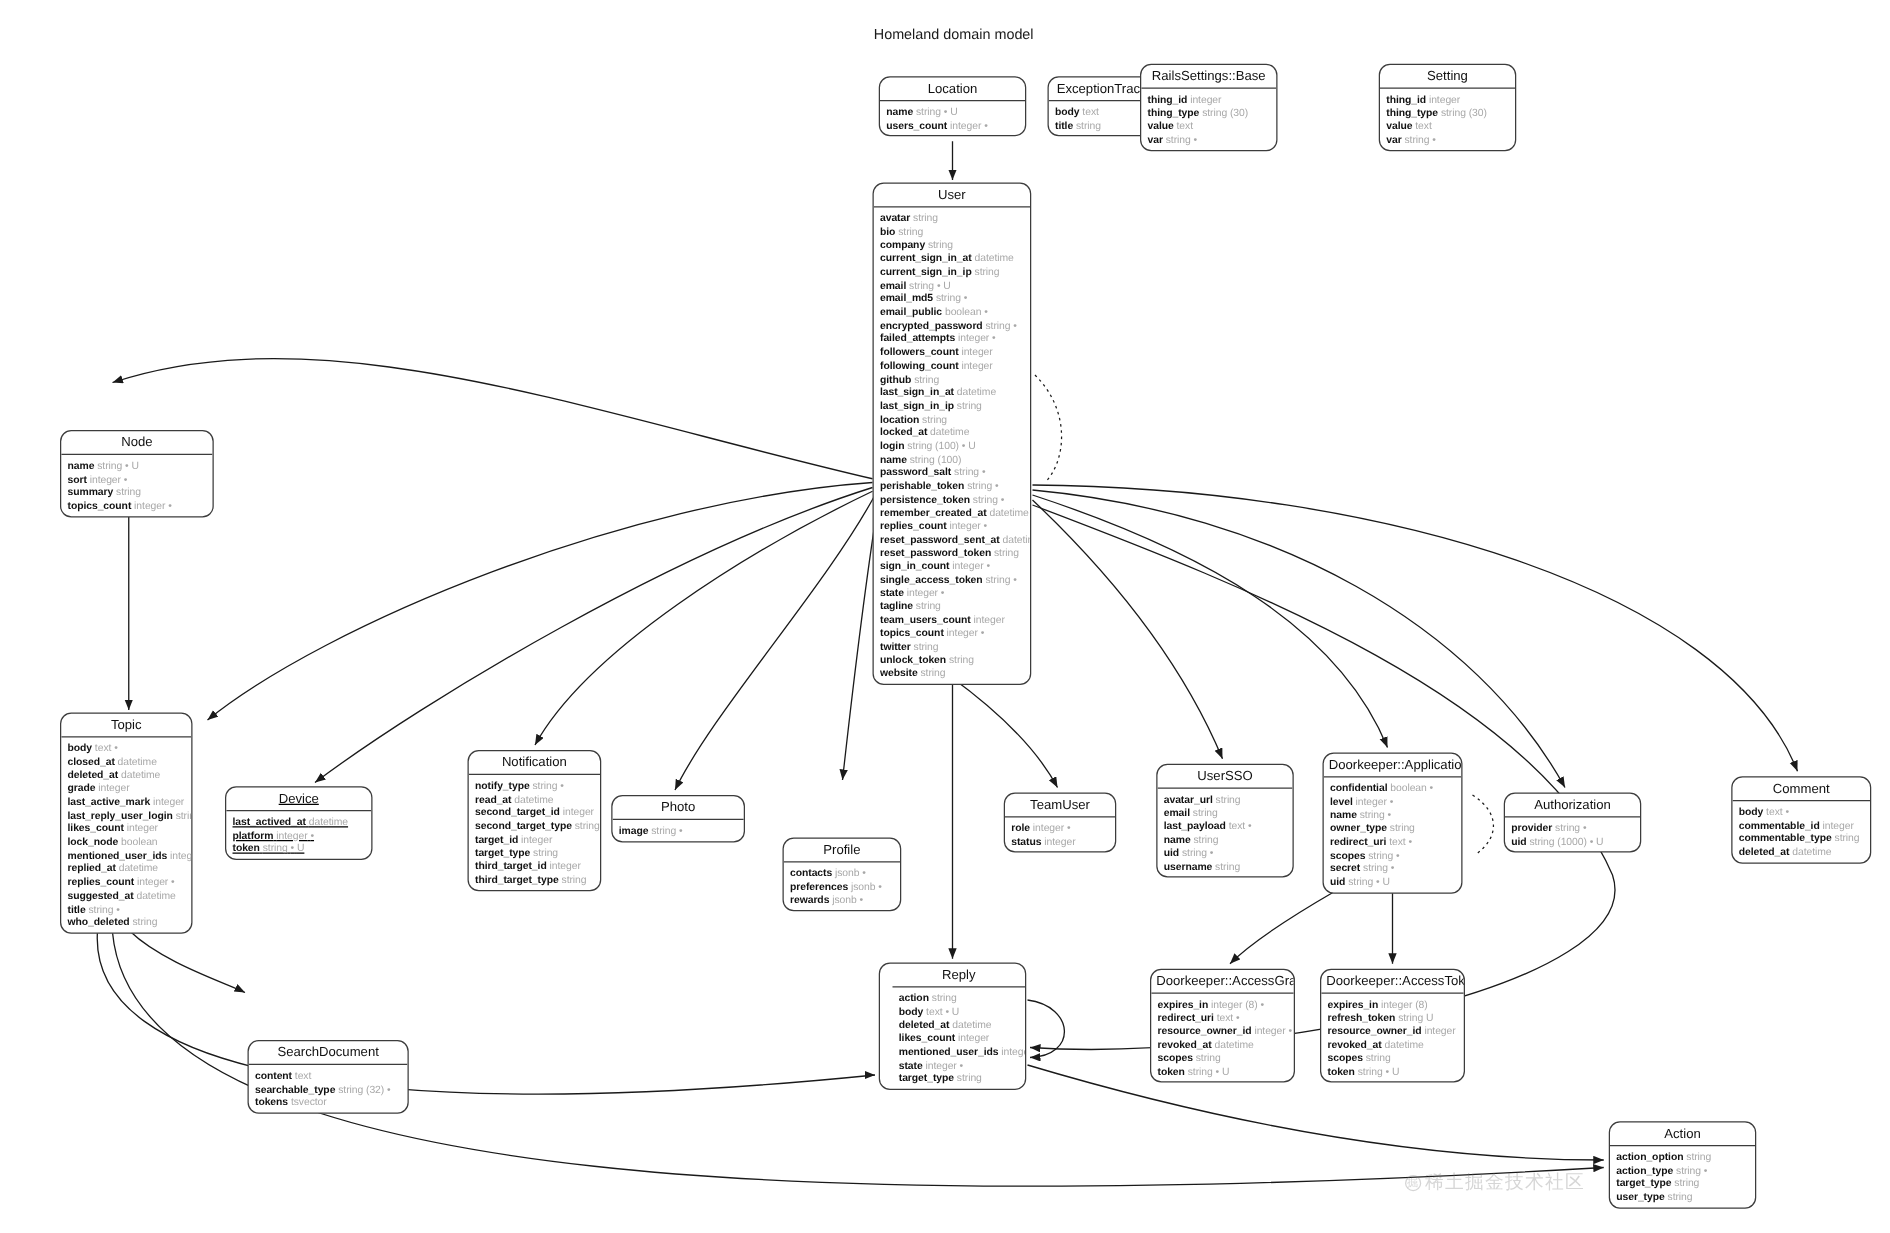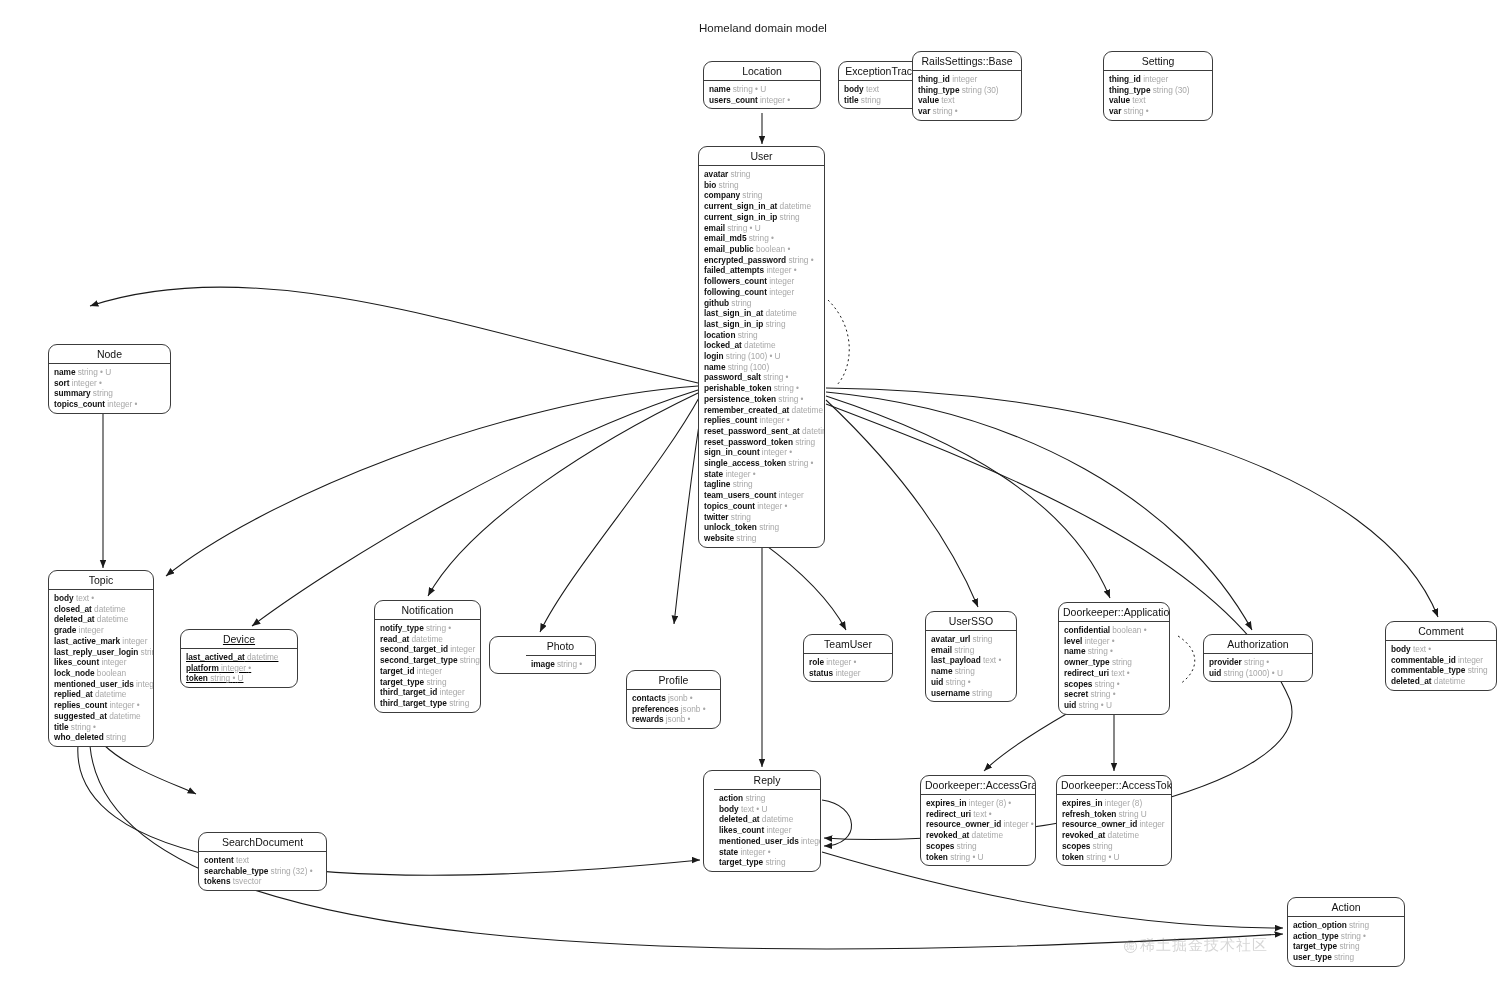--- a/index.html
+++ b/index.html
@@ -263,42 +263,42 @@
           <div class="field"><span class="fname">notify_type</span> <span class="ftype">string</span> <span class="fmark">•</span></div>
           <div class="field"><span class="fname">read_at</span> <span class="ftype">datetime</span></div>
           <div class="field"><span class="fname">second_target_id</span> <span class="ftype">integer</span></div>
           <div class="field"><span class="fname">second_target_type</span> <span class="ftype">string</span></div>
           <div class="field"><span class="fname">target_id</span> <span class="ftype">integer</span></div>
           <div class="field"><span class="fname">target_type</span> <span class="ftype">string</span></div>
           <div class="field"><span class="fname">third_target_id</span> <span class="ftype">integer</span></div>
           <div class="field"><span class="fname">third_target_type</span> <span class="ftype">string</span></div>
         </div>
       </div>
-      <div class="entity" style="left: 489px; top: 636px; width: 107px; padding-left: 36px;">
+      <div class="entity" style="left: 489px; top: 636px; width: 107px;">
         <div class="entity-title">Photo</div>
         <div class="fields">
           <div class="field"><span class="fname">image</span> <span class="ftype">string</span> <span class="fmark">•</span></div>
         </div>
       </div>
       <div class="entity" style="left: 626px; top: 628px; width: 95px; margin-top: 42px;">
         <div class="entity-title">Profile</div>
         <div class="fields">
           <div class="field"><span class="fname">contacts</span> <span class="ftype">jsonb</span> <span class="fmark">•</span></div>
           <div class="field"><span class="fname">preferences</span> <span class="ftype">jsonb</span> <span class="fmark">•</span></div>
           <div class="field"><span class="fname">rewards</span> <span class="ftype">jsonb</span> <span class="fmark">•</span></div>
         </div>
       </div>
       <div class="entity" style="left: 803px; top: 634px; width: 90px;">
         <div class="entity-title">TeamUser</div>
         <div class="fields">
           <div class="field"><span class="fname">role</span> <span class="ftype">integer</span> <span class="fmark">•</span></div>
           <div class="field"><span class="fname">status</span> <span class="ftype">integer</span></div>
         </div>
       </div>
-      <div class="entity" style="left: 925px; top: 611px; width: 92px;">
+      <div class="entity" style="left: 925px; top: 611px; width: 110px;">
         <div class="entity-title">UserSSO</div>
         <div class="fields">
           <div class="field"><span class="fname">avatar_url</span> <span class="ftype">string</span></div>
           <div class="field"><span class="fname">email</span> <span class="ftype">string</span></div>
           <div class="field"><span class="fname">last_payload</span> <span class="ftype">text</span> <span class="fmark">•</span></div>
           <div class="field"><span class="fname">name</span> <span class="ftype">string</span></div>
           <div class="field"><span class="fname">uid</span> <span class="ftype">string</span> <span class="fmark">•</span></div>
           <div class="field"><span class="fname">username</span> <span class="ftype">string</span></div>
         </div>
       </div>

